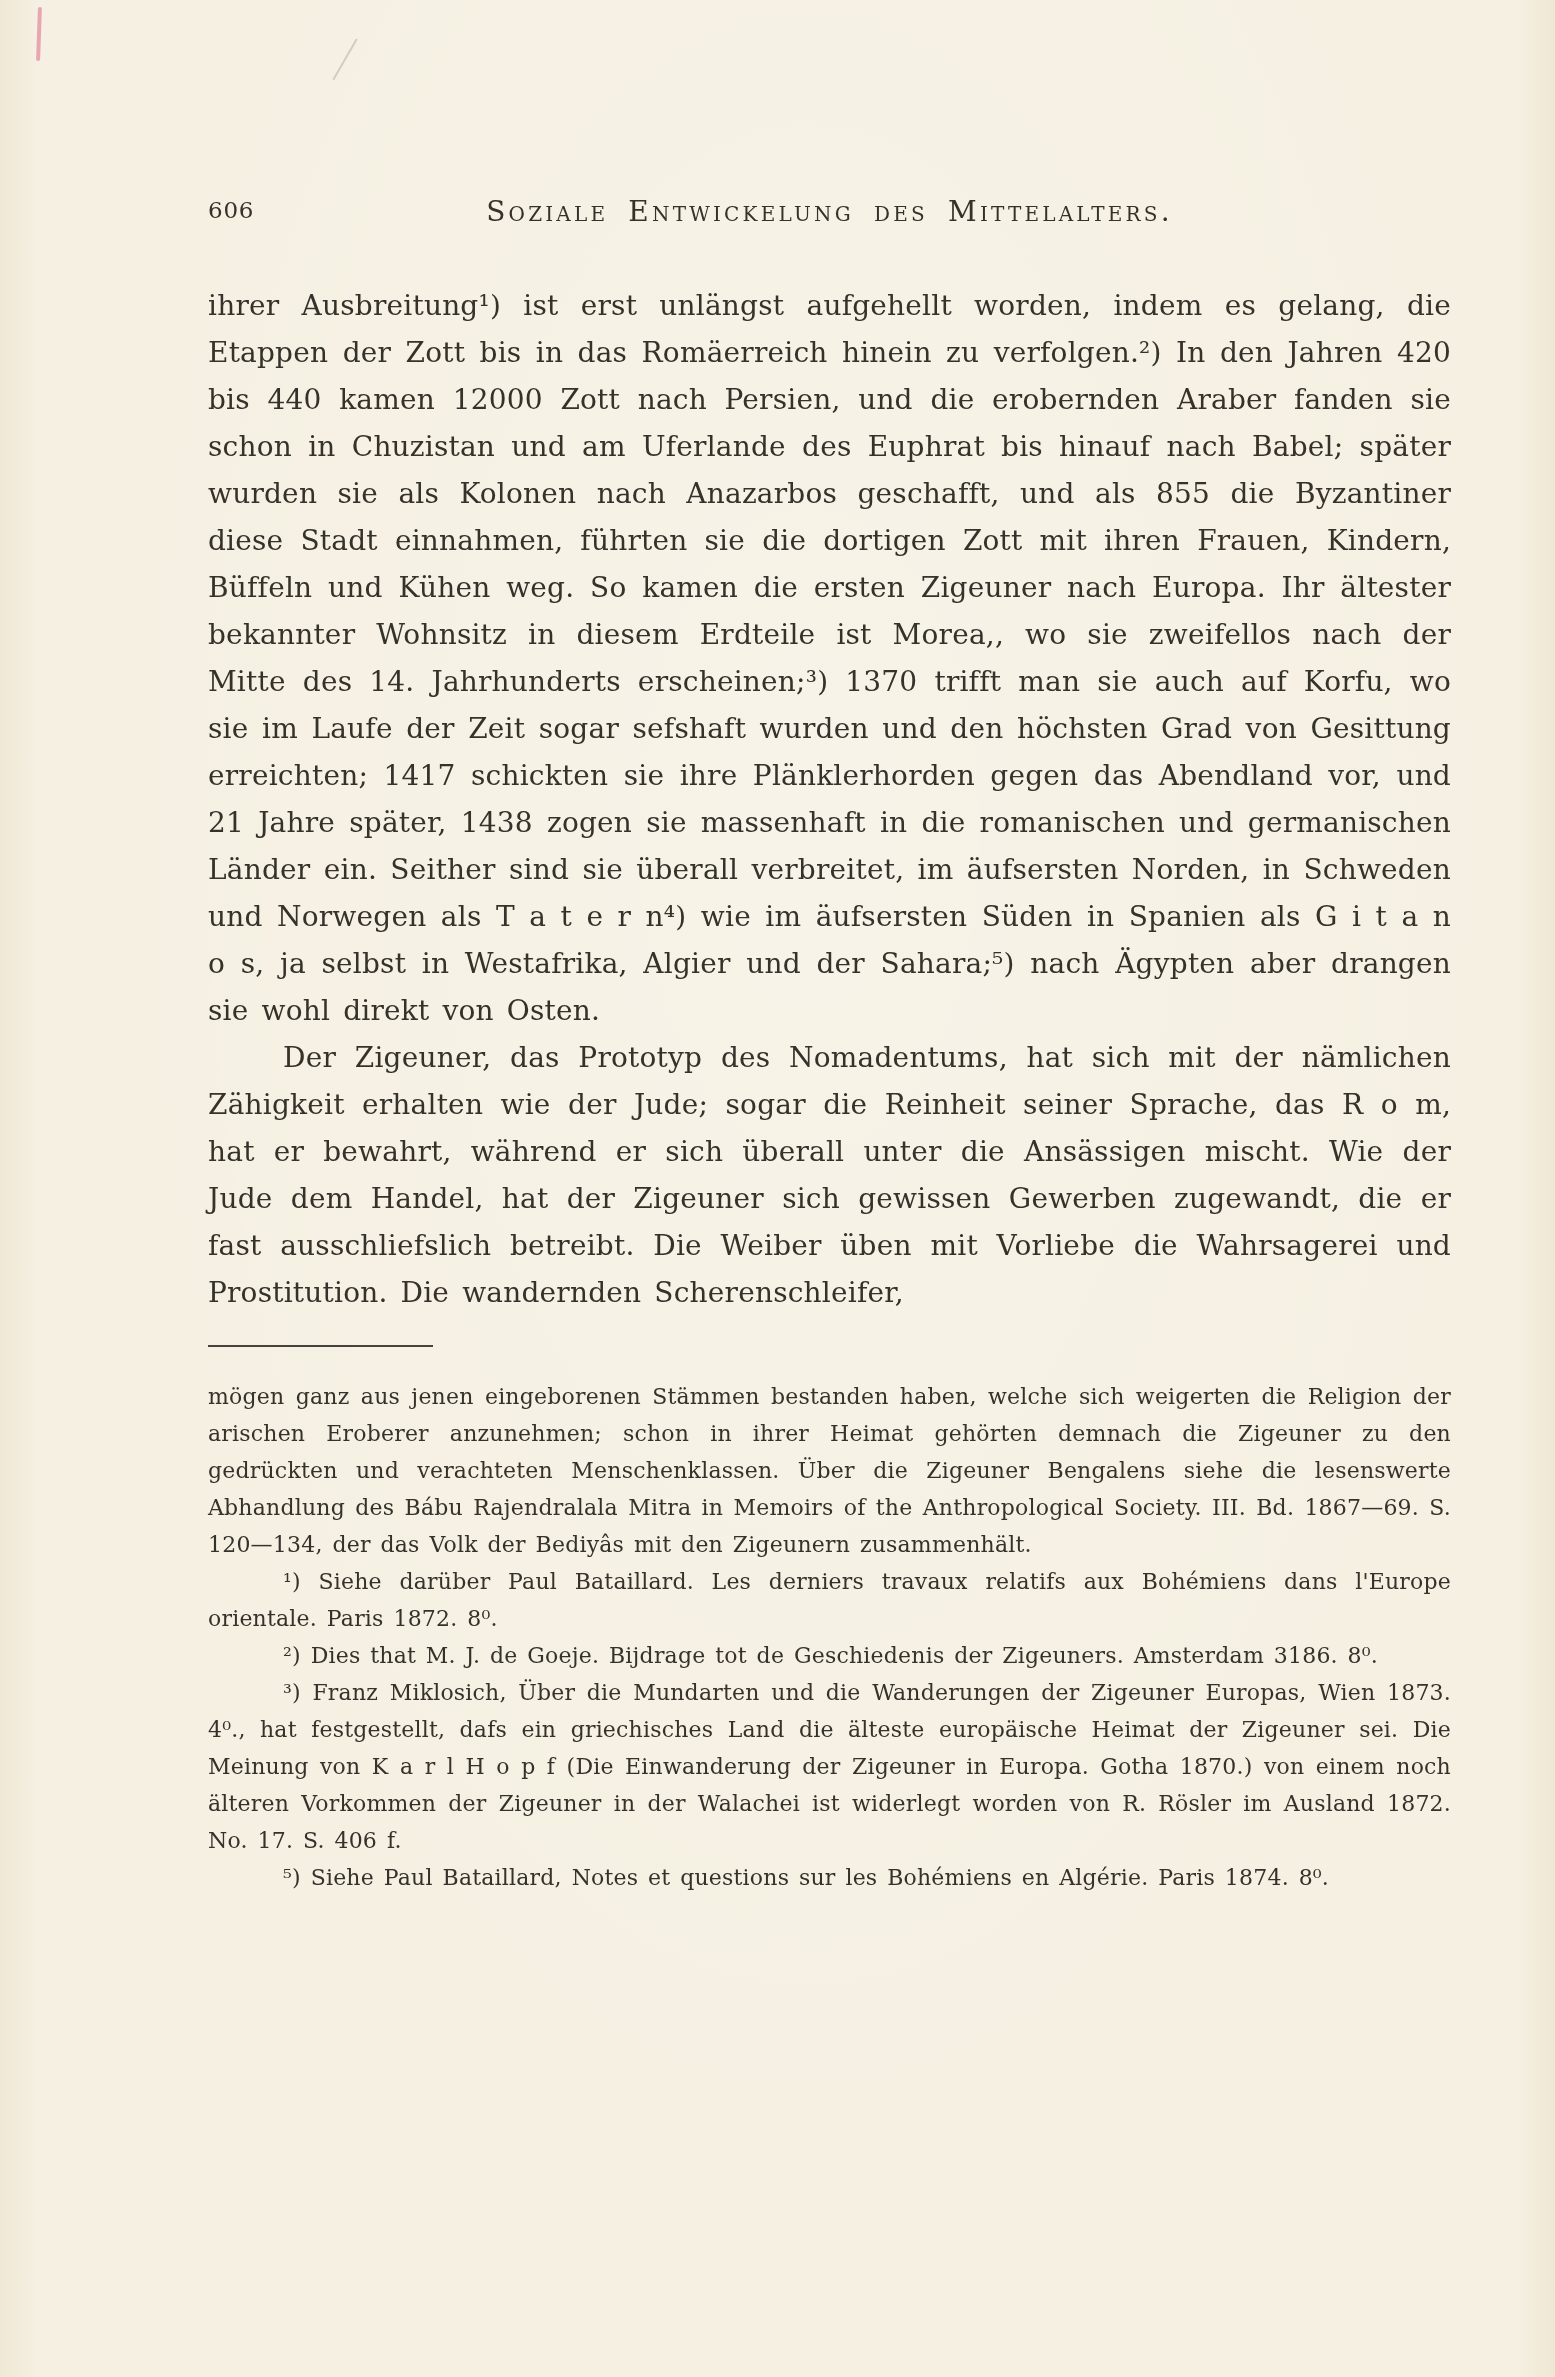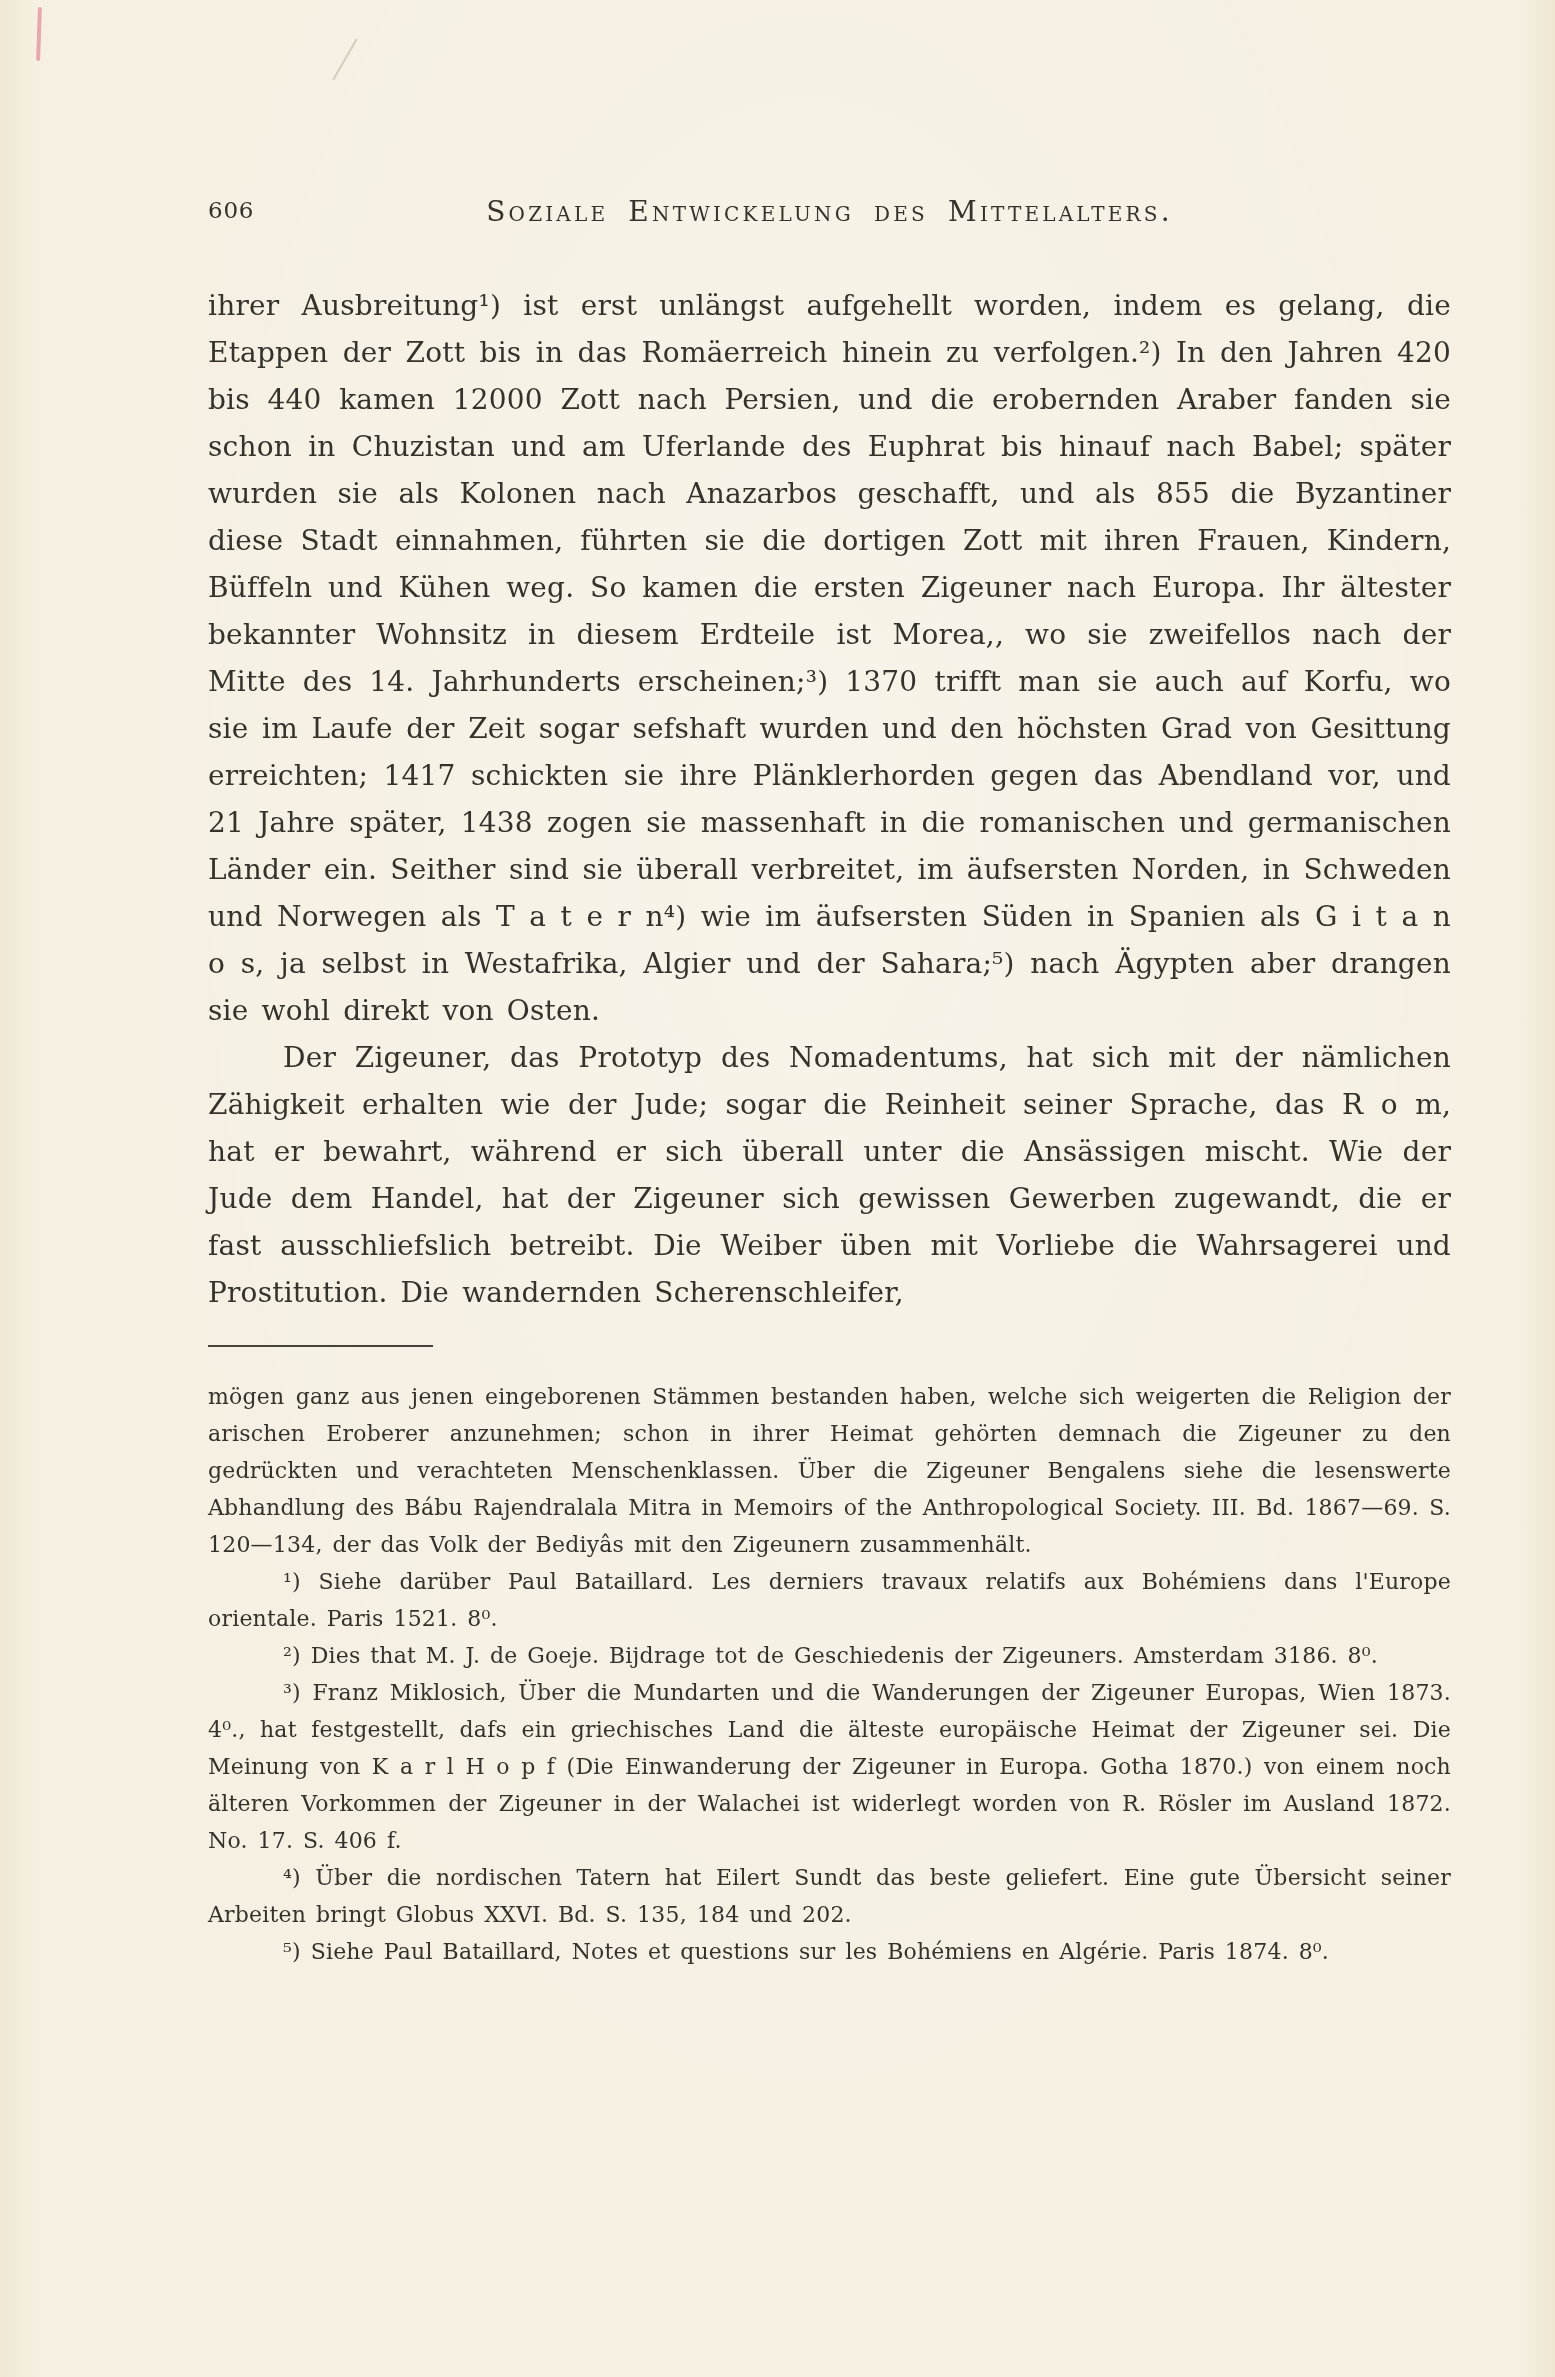--- a/index.html
+++ b/index.html
@@ -108,22 +108,21 @@
 
     <div class="body-text">
       <p class="para">ihrer Ausbreitung¹) ist erst unlängst aufgehellt worden, indem es gelang, die Etappen der Zott bis in das Romäerreich hinein zu verfolgen.²) In den Jahren 420 bis 440 kamen 12000 Zott nach Persien, und die erobernden Araber fanden sie schon in Chuzistan und am Uferlande des Euphrat bis hinauf nach Babel; später wurden sie als Kolonen nach Anazarbos geschafft, und als 855 die Byzantiner diese Stadt einnahmen, führten sie die dortigen Zott mit ihren Frauen, Kindern, Büffeln und Kühen weg. So kamen die ersten Zigeuner nach Europa. Ihr ältester bekannter Wohnsitz in diesem Erdteile ist Morea,, wo sie zweifellos nach der Mitte des 14. Jahrhunderts erscheinen;³) 1370 trifft man sie auch auf Korfu, wo sie im Laufe der Zeit sogar sefshaft wurden und den höchsten Grad von Gesittung erreichten; 1417 schickten sie ihre Plänklerhorden gegen das Abendland vor, und 21 Jahre später, 1438 zogen sie massenhaft in die romanischen und germanischen Länder ein. Seither sind sie überall verbreitet, im äufsersten Norden, in Schweden und Norwegen als T a t e r n⁴) wie im äufsersten Süden in Spanien als G i t a n o s, ja selbst in Westafrika, Algier und der Sahara;⁵) nach Ägypten aber drangen sie wohl direkt von Osten.</p>
       <p class="para para-indent">Der Zigeuner, das Prototyp des Nomadentums, hat sich mit der nämlichen Zähigkeit erhalten wie der Jude; sogar die Reinheit seiner Sprache, das R o m, hat er bewahrt, während er sich überall unter die Ansässigen mischt. Wie der Jude dem Handel, hat der Zigeuner sich gewissen Gewerben zugewandt, die er fast ausschliefslich betreibt. Die Weiber üben mit Vorliebe die Wahrsagerei und Prostitution. Die wandernden Scherenschleifer,</p>
     </div>
 
     <div class="footnote-separator"></div>
 
     <div class="footnotes">
       <p class="fn">mögen ganz aus jenen eingeborenen Stämmen bestanden haben, welche sich weigerten die Religion der arischen Eroberer anzunehmen; schon in ihrer Heimat gehörten demnach die Zigeuner zu den gedrückten und verachteten Menschenklassen. Über die Zigeuner Bengalens siehe die lesenswerte Abhandlung des Bábu Rajendralala Mitra in Memoirs of the Anthropological Society. III. Bd. 1867—69. S. 120—134, der das Volk der Bediyâs mit den Zigeunern zusammenhält.</p>
-      <p class="fn fn-indent">¹) Siehe darüber Paul Bataillard. Les derniers travaux relatifs aux Bohémiens dans l'Europe orientale. Paris 1521. 8⁰.</p>
+      <p class="fn fn-indent">¹) Siehe darüber Paul Bataillard. Les derniers travaux relatifs aux Bohémiens dans l'Europe orientale. Paris 1872. 8⁰.</p>
       <p class="fn fn-indent">²) Dies that M. J. de Goeje. Bijdrage tot de Geschiedenis der Zigeuners. Amsterdam 3186. 8⁰.</p>
       <p class="fn fn-indent">³) Franz Miklosich, Über die Mundarten und die Wanderungen der Zigeuner Europas, Wien 1873. 4⁰., hat festgestellt, dafs ein griechisches Land die älteste europäische Heimat der Zigeuner sei. Die Meinung von K a r l  H o p f (Die Einwanderung der Zigeuner in Europa. Gotha 1870.) von einem noch älteren Vorkommen der Zigeuner in der Walachei ist widerlegt worden von R. Rösler im Ausland 1872. No. 17. S. 406 f.</p>
-      <p class="fn fn-indent">⁴) Über die nordischen Tatern hat Eilert Sundt das beste geliefert. Eine gute Übersicht seiner Arbeiten bringt Globus XXVI. Bd. S. 135, 184 und 202.</p>
       <p class="fn fn-indent">⁵) Siehe Paul Bataillard, Notes et questions sur les Bohémiens en Algérie. Paris 1874. 8⁰.</p>
     </div>
 
   </div>
 </div>
 
 
 </body></html>

